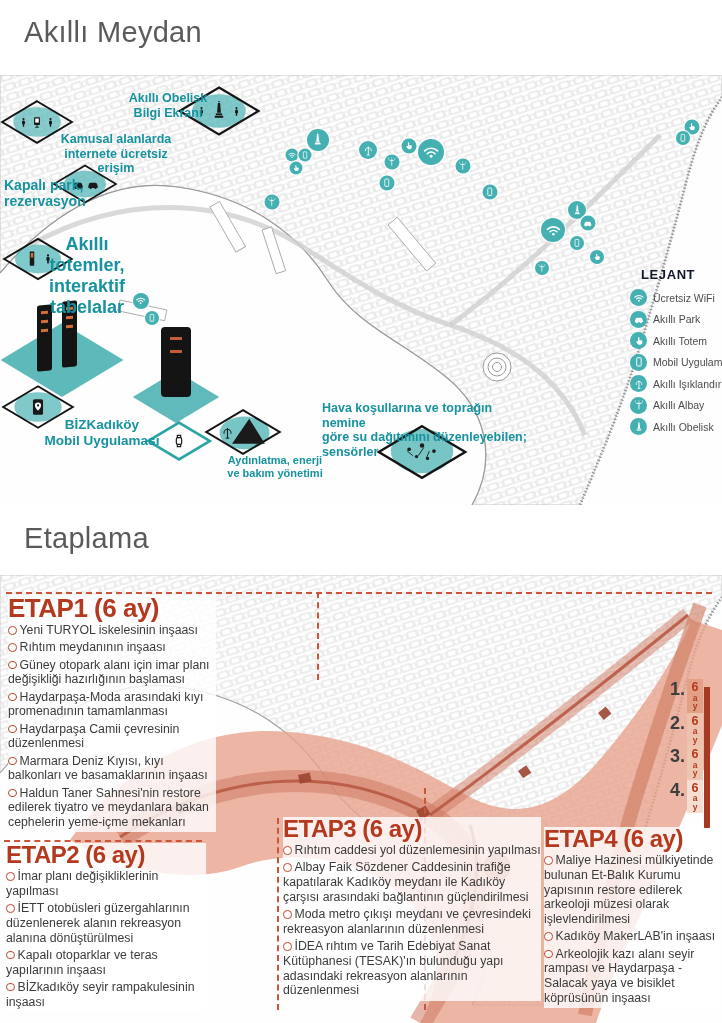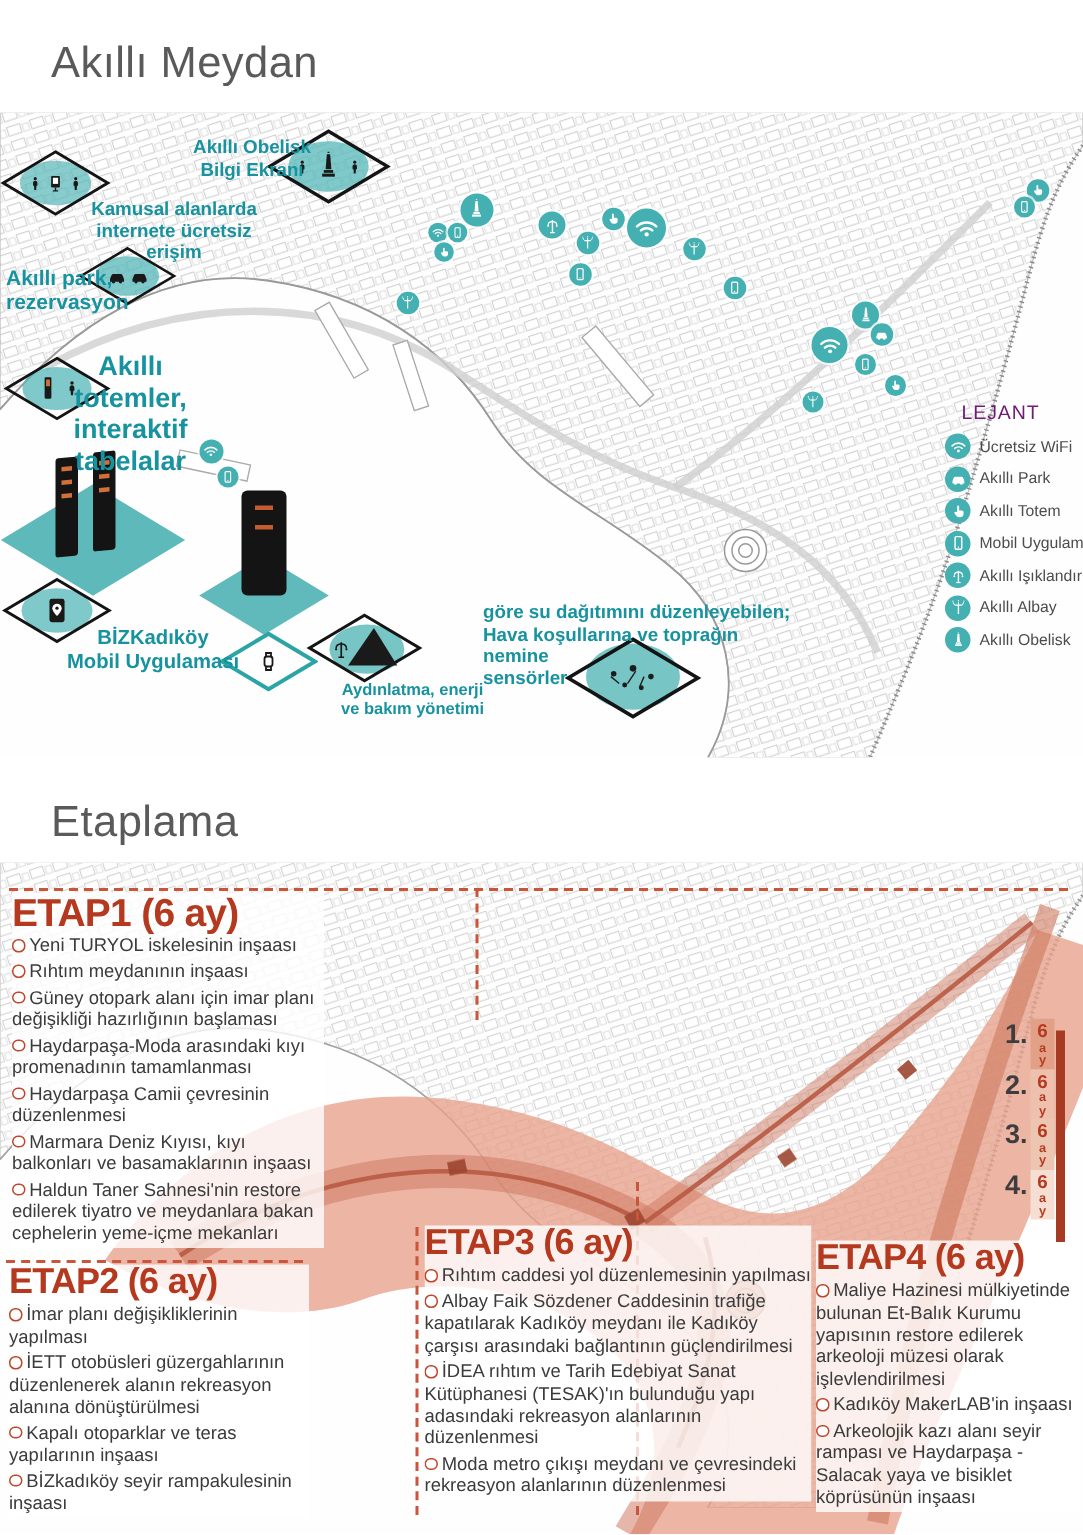--- a/index.html
+++ b/index.html
@@ -1,18 +1,18 @@
 <!DOCTYPE html>
 <html><head>
 <meta charset="utf-8">
 <style>
   html,body{margin:0;padding:0;background:#fff;}
   .page{position:relative;width:722px;height:1023px;background:#fff;overflow:hidden;
         font-family:"Liberation Sans",sans-serif;color:#3a3a3a;}
-  .sec-title{position:absolute;left:22px;margin:12px;font-size:29px;font-weight:400;
+  .sec-title{position:absolute;left:22px;margin:2px;font-size:29px;font-weight:400;
              color:#5a5a5a;letter-spacing:.3px;}
   #t1{top:14px}
   #t2{top:520px}
   .map{position:absolute;left:0;width:722px;overflow:hidden;}
   #map1{top:75px;height:430px;padding-left:16px;}
   #map2{top:575px;height:448px;}
   .basemap{position:absolute;left:0;top:0;}
 
   
   .mic{position:absolute;background:#44b0b1;color:#fff;border-radius:50%;
@@ -34,21 +34,21 @@
 
   
   .totem-bar{position:absolute;width:15px;height:66px;background:#141414;border-radius:2px;
              transform:skewY(-6deg);}
   .totem-bar i{display:block;width:7px;height:3px;background:#d2703a;margin:6px auto 0;}
   .bigphone{position:absolute;width:30px;height:70px;background:#141414;border-radius:4px;}
   .bigphone i{display:block;width:12px;height:3px;background:#c35b33;margin:10px auto 0;}
 
   
   .legend{position:absolute;left:630px;top:192px;width:92px;}
-  .lg-title{font-size:13px;color:#701a75;margin:0 0 7px 11px;font-weight:400;letter-spacing:.6px;}
+  .lg-title{font-size:13px;color:#0f172a;margin:0 0 7px 11px;font-weight:700;letter-spacing:.6px;}
   .lg-row{display:flex;align-items:center;margin-bottom:4.5px;height:17px;}
   .lg-ic{position:static;transform:none;width:17px;height:17px;flex:0 0 17px;margin-right:6px;box-shadow:none;}
   .lg-lb{font-size:10.5px;color:#4c4c4c;white-space:nowrap;}
 
   
   .dash-h{position:absolute;border-top:2px dashed #c9553a;}
   .dash-v{position:absolute;border-left:2px dashed #c9553a;}
 
   
   .etap{position:absolute;background:rgba(255,255,255,.8);}
@@ -421,39 +421,39 @@
 
     <div class="co co-center" style="left:125px;top:16px;width:86px">
       <span class="ln">Akıllı Obelisk</span>
       <span class="ln">Bilgi Ekranı</span>
     </div>
     <div class="co co-center" style="left:50px;top:57px;width:132px">
       <span class="ln">Kamusal alanlarda</span>
       <span class="ln">internete ücretsiz erişim</span>
     </div>
     <div class="co" style="left:4px;top:102px;font-size:14px">
-      <span class="ln">Akıllı park,</span>
+      <span class="ln">Kapalı park,</span>
       <span class="ln">rezervasyon</span>
     </div>
     <div class="co co-center" style="left:40px;top:159px;width:94px;font-size:18px">
       <span class="ln">Akıllı totemler,</span>
       <span class="ln">interaktif</span>
       <span class="ln">tabelalar</span>
     </div>
     <div class="co co-center" style="left:42px;top:342px;width:120px;font-size:13.5px">
       <span class="ln">BİZKadıköy</span>
       <span class="ln">Mobil Uygulaması</span>
     </div>
     <div class="co co-center" style="left:218px;top:379px;width:114px;font-size:11px">
       <span class="ln">Aydınlatma, enerji</span>
       <span class="ln">ve bakım yönetimi</span>
     </div>
     <div class="co" style="left:322px;top:326px;width:210px">
+      <span class="ln">Hava koşullarına ve toprağın nemine</span>
       <span class="ln">göre su dağıtımını düzenleyebilen;</span>
-      <span class="ln">Hava koşullarına ve toprağın nemine</span>
       <span class="ln">sensörler</span>
     </div>
 
     <div class="legend">
       <p class="lg-title">LEJANT</p>
       <div class="lg-row">
         <span class="mic lg-ic">
             <svg viewBox="0 0 24 24">
               <use href="#sym-wifi"></use>
             </svg>
@@ -568,22 +568,22 @@
           <li><span class="blt"></span><span class="btx">Kapalı otoparklar ve teras yapılarının inşaası</span></li>
           <li><span class="blt"></span><span class="btx">BİZkadıköy seyir rampakulesinin inşaası</span></li>
         </ul>
     </div>
     <div class="etap" style="left:283px;top:242px;width:258px">
       <h2 class="etap-h">ETAP3 (6 ay)</h2>
       <ul class="etap-list">
 
       <li><span class="blt"></span><span class="btx">Rıhtım caddesi yol düzenlemesinin yapılması</span></li>
           <li><span class="blt"></span><span class="btx">Albay Faik Sözdener Caddesinin trafiğe kapatılarak Kadıköy meydanı ile Kadıköy çarşısı arasındaki bağlantının güçlendirilmesi</span></li>
+          <li><span class="blt"></span><span class="btx">Moda metro çıkışı meydanı ve çevresindeki rekreasyon alanlarının düzenlenmesi</span></li>
           <li><span class="blt"></span><span class="btx">İDEA rıhtım ve Tarih Edebiyat Sanat Kütüphanesi (TESAK)'ın bulunduğu yapı adasındaki rekreasyon alanlarının düzenlenmesi</span></li>
-          <li><span class="blt"></span><span class="btx">Moda metro çıkışı meydanı ve çevresindeki rekreasyon alanlarının düzenlenmesi</span></li>
         </ul>
     </div>
     <div class="etap" style="left:544px;top:252px;width:176px">
       <h2 class="etap-h">ETAP4 (6 ay)</h2>
       <ul class="etap-list">
 
       <li><span class="blt"></span><span class="btx">Maliye Hazinesi mülkiyetinde bulunan Et-Balık Kurumu yapısının restore edilerek arkeoloji müzesi olarak işlevlendirilmesi</span></li>
           <li><span class="blt"></span><span class="btx">Kadıköy MakerLAB'in inşaası</span></li>
           <li><span class="blt"></span><span class="btx">Arkeolojik kazı alanı seyir rampası ve Haydarpaşa -Salacak yaya ve bisiklet köprüsünün inşaası</span></li>
         </ul>

